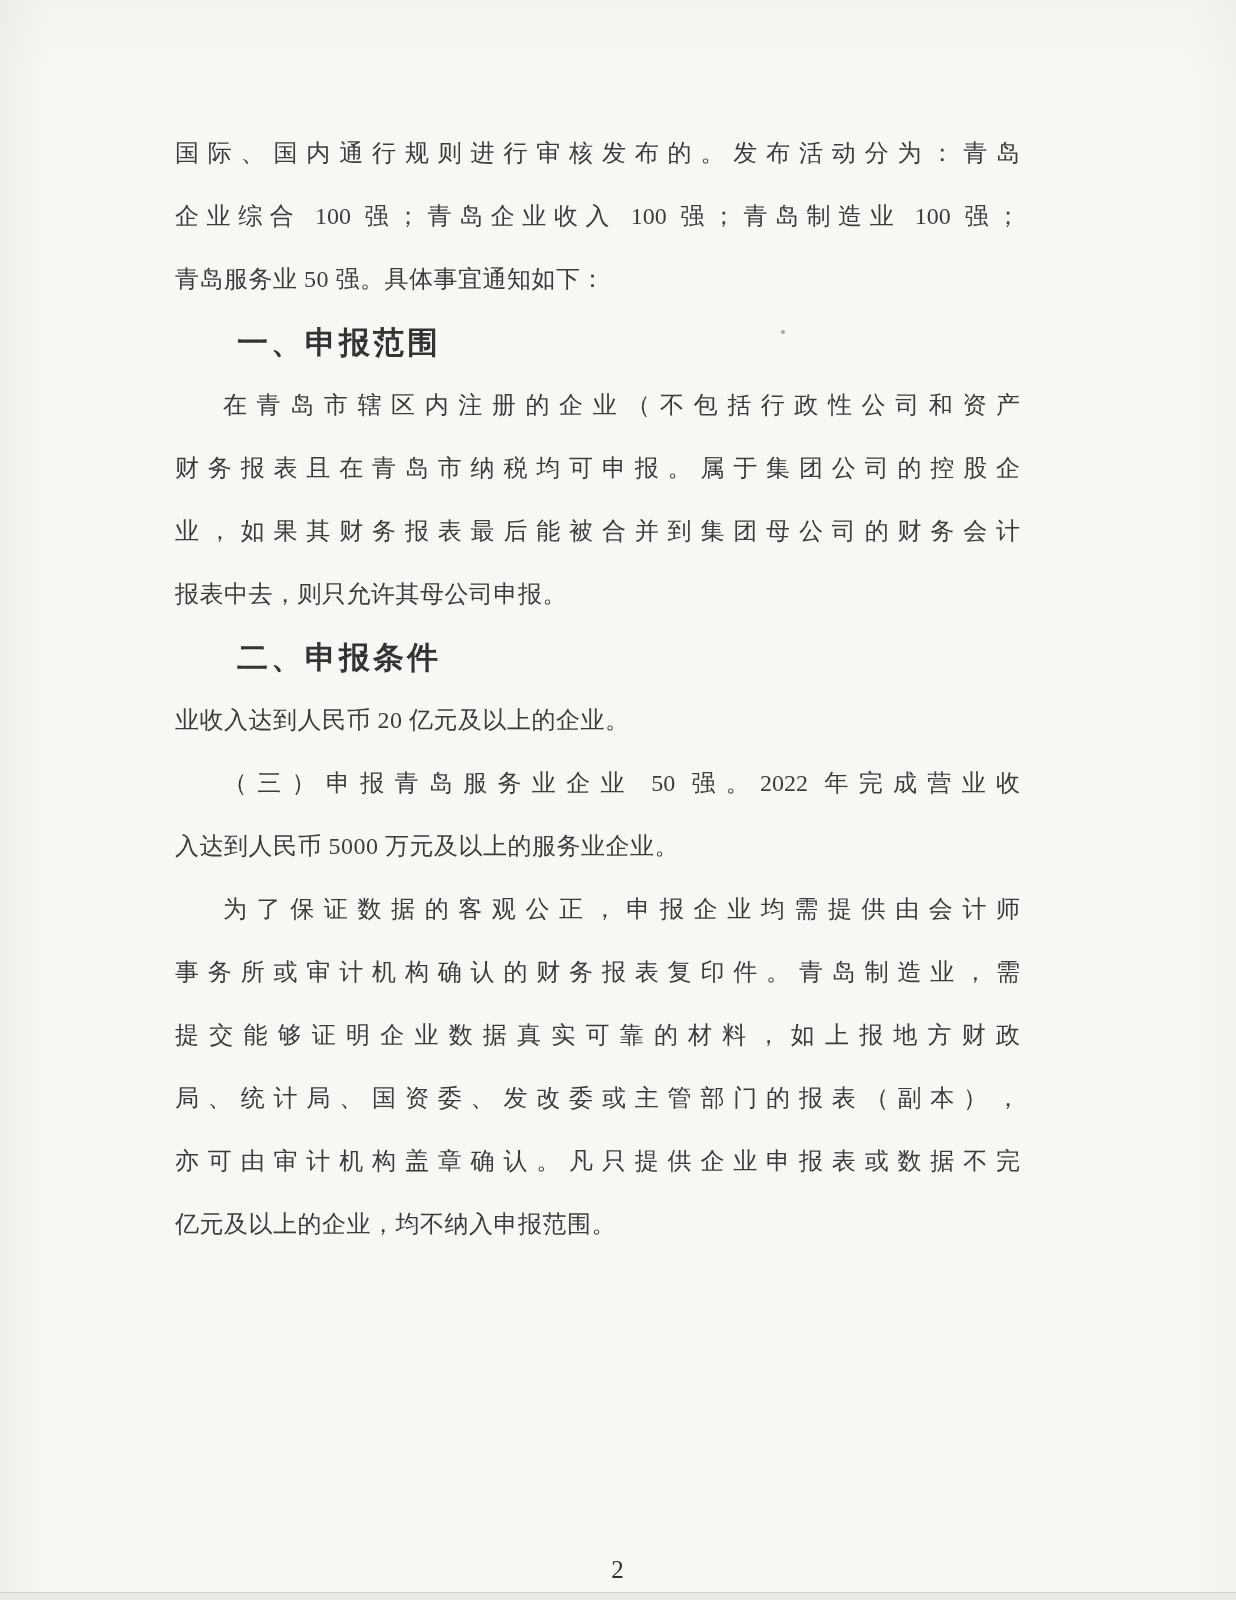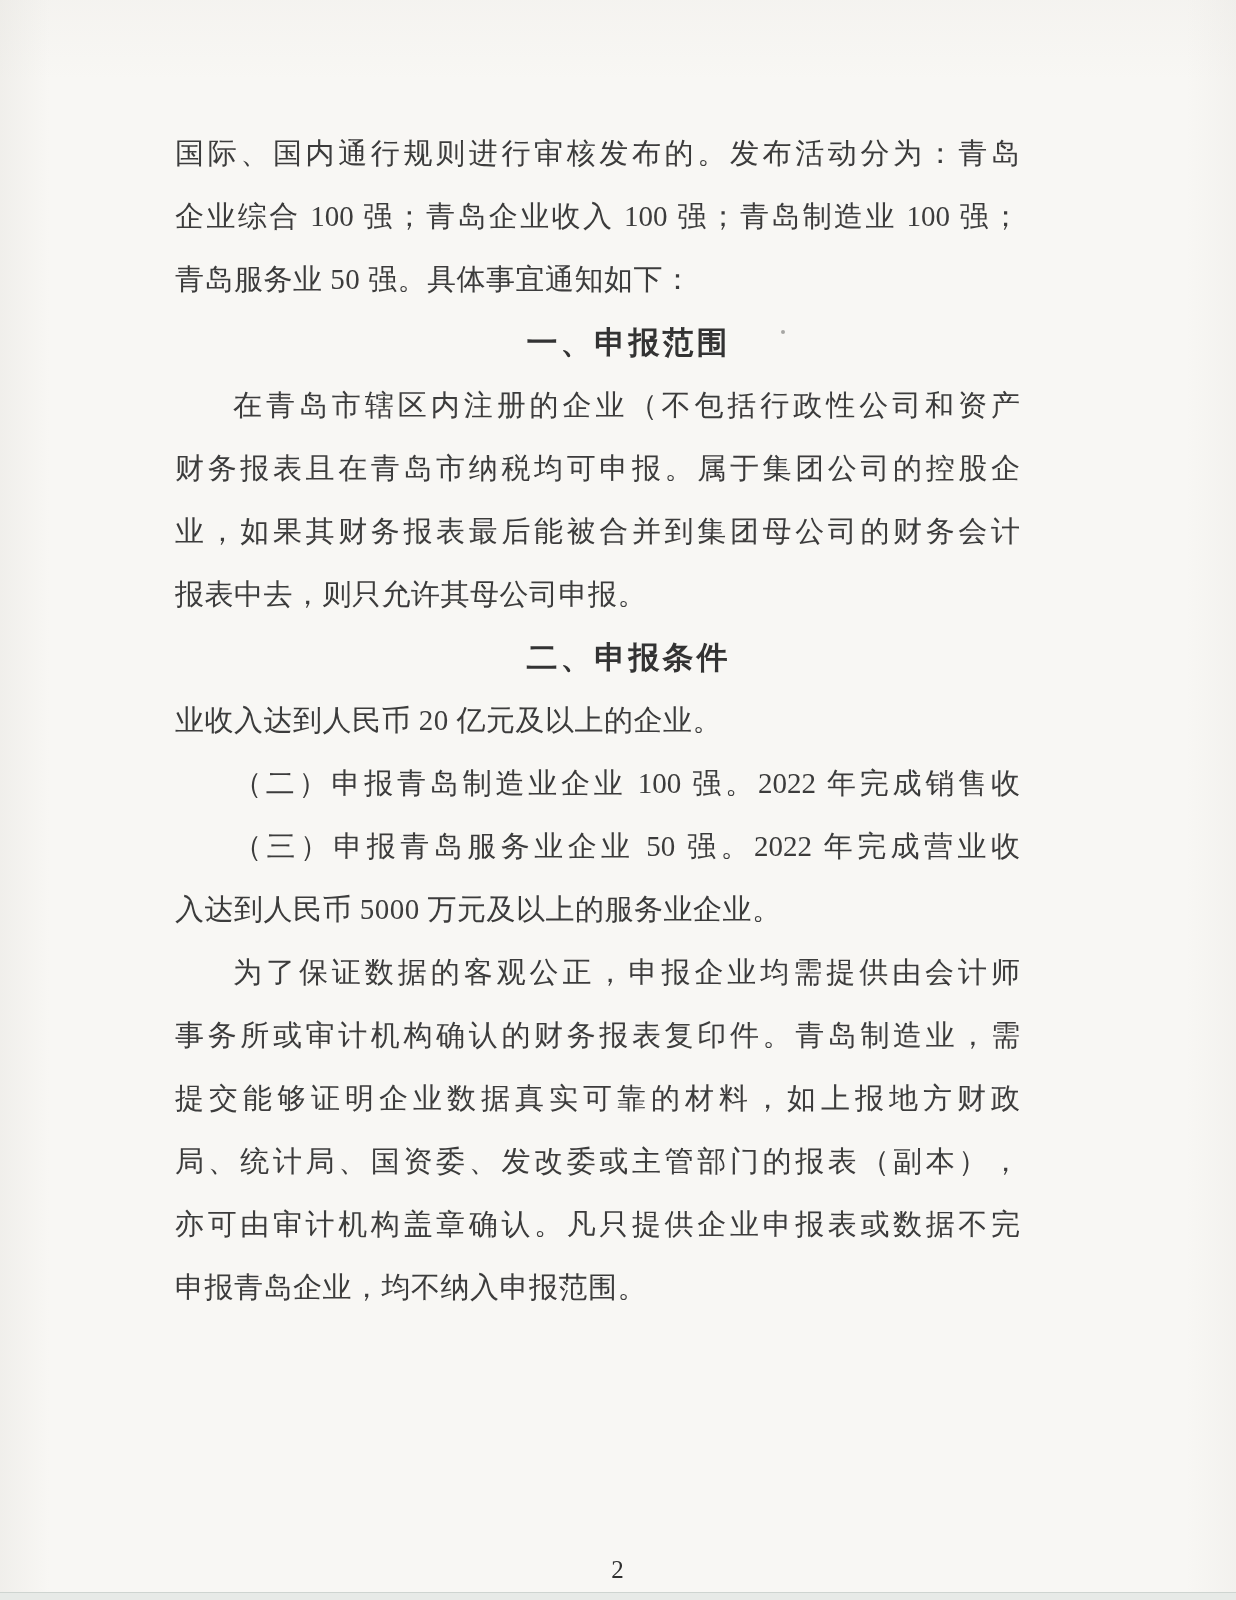--- a/index.html
+++ b/index.html
@@ -25,34 +25,33 @@
   .text-block {
     position: absolute;
     left: 175px;
     top: 122px;
     width: 845px;
     color: #3c3c3c;
   }
   .line {
     height: 63px;
     line-height: 63px;
-    font-size: 29px;
+    font-size: 24px;
     white-space: nowrap;
     letter-spacing: 0.5px;
   }
   .line.justify {
     white-space: normal;
     text-align: justify;
     text-align-last: justify;
     text-justify: inter-ideograph;
     letter-spacing: 0;
   }
   .line.indent {
     text-indent: 2em;
-    text-align: center;
   }
   .line.heading {
     font-family: "Liberation Sans", "DejaVu Sans", sans-serif;
     font-weight: bold;
     letter-spacing: 3px;
     font-size: 31px;
     color: #333;
   }
   .page-number {
     position: absolute;
@@ -92,28 +91,27 @@
   <div class="line justify">国际、国内通行规则进行审核发布的。发布活动分为：青岛</div>
   <div class="line justify">企业综合 100 强；青岛企业收入 100 强；青岛制造业 100 强；</div>
   <div class="line">青岛服务业 50 强。具体事宜通知如下：</div>
   <div class="line heading indent">一、申报范围</div>
   <div class="line justify indent">在青岛市辖区内注册的企业（不包括行政性公司和资产</div>
   <div class="line justify">财务报表且在青岛市纳税均可申报。属于集团公司的控股企</div>
   <div class="line justify">业，如果其财务报表最后能被合并到集团母公司的财务会计</div>
   <div class="line">报表中去，则只允许其母公司申报。</div>
   <div class="line heading indent">二、申报条件</div>
   <div class="line">业收入达到人民币 20 亿元及以上的企业。</div>
-  <div class="line justify indent">（二）申报青岛制造业企业 100 强。2022 年完成销售收</div>
   <div class="line justify indent">（三）申报青岛服务业企业 50 强。2022 年完成营业收</div>
   <div class="line">入达到人民币 5000 万元及以上的服务业企业。</div>
   <div class="line justify indent">为了保证数据的客观公正，申报企业均需提供由会计师</div>
   <div class="line justify">事务所或审计机构确认的财务报表复印件。青岛制造业，需</div>
   <div class="line justify">提交能够证明企业数据真实可靠的材料，如上报地方财政</div>
   <div class="line justify">局、统计局、国资委、发改委或主管部门的报表（副本），</div>
   <div class="line justify">亦可由审计机构盖章确认。凡只提供企业申报表或数据不完</div>
-  <div class="line">申报青岛企业，均不纳入申报范围。</div>
+  <div class="line">亿元及以上的企业，均不纳入申报范围。</div>
 </div>
 
 <div class="speck speck-1"></div>
 
 <div class="page-number">2</div>
 
 <div class="bottom-edge"></div>
 
 </body></html>

